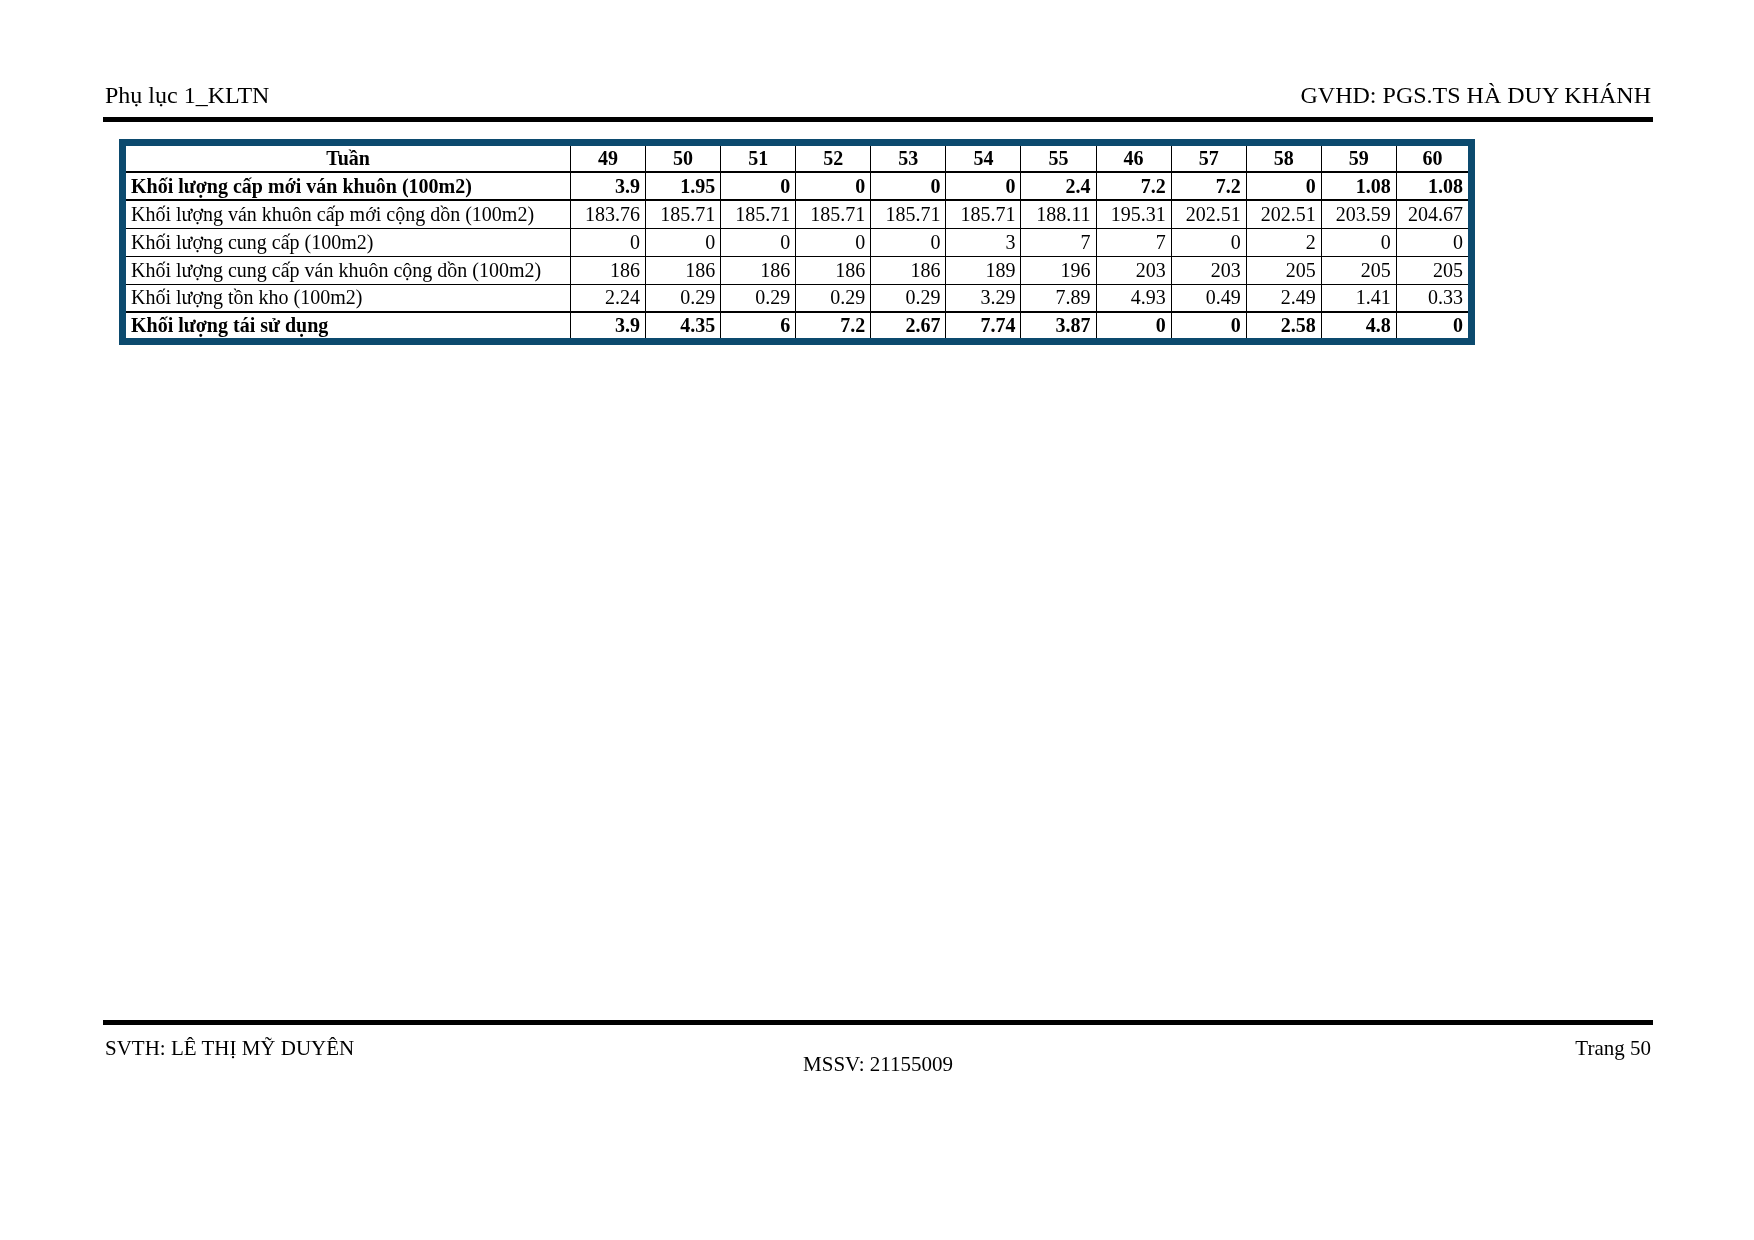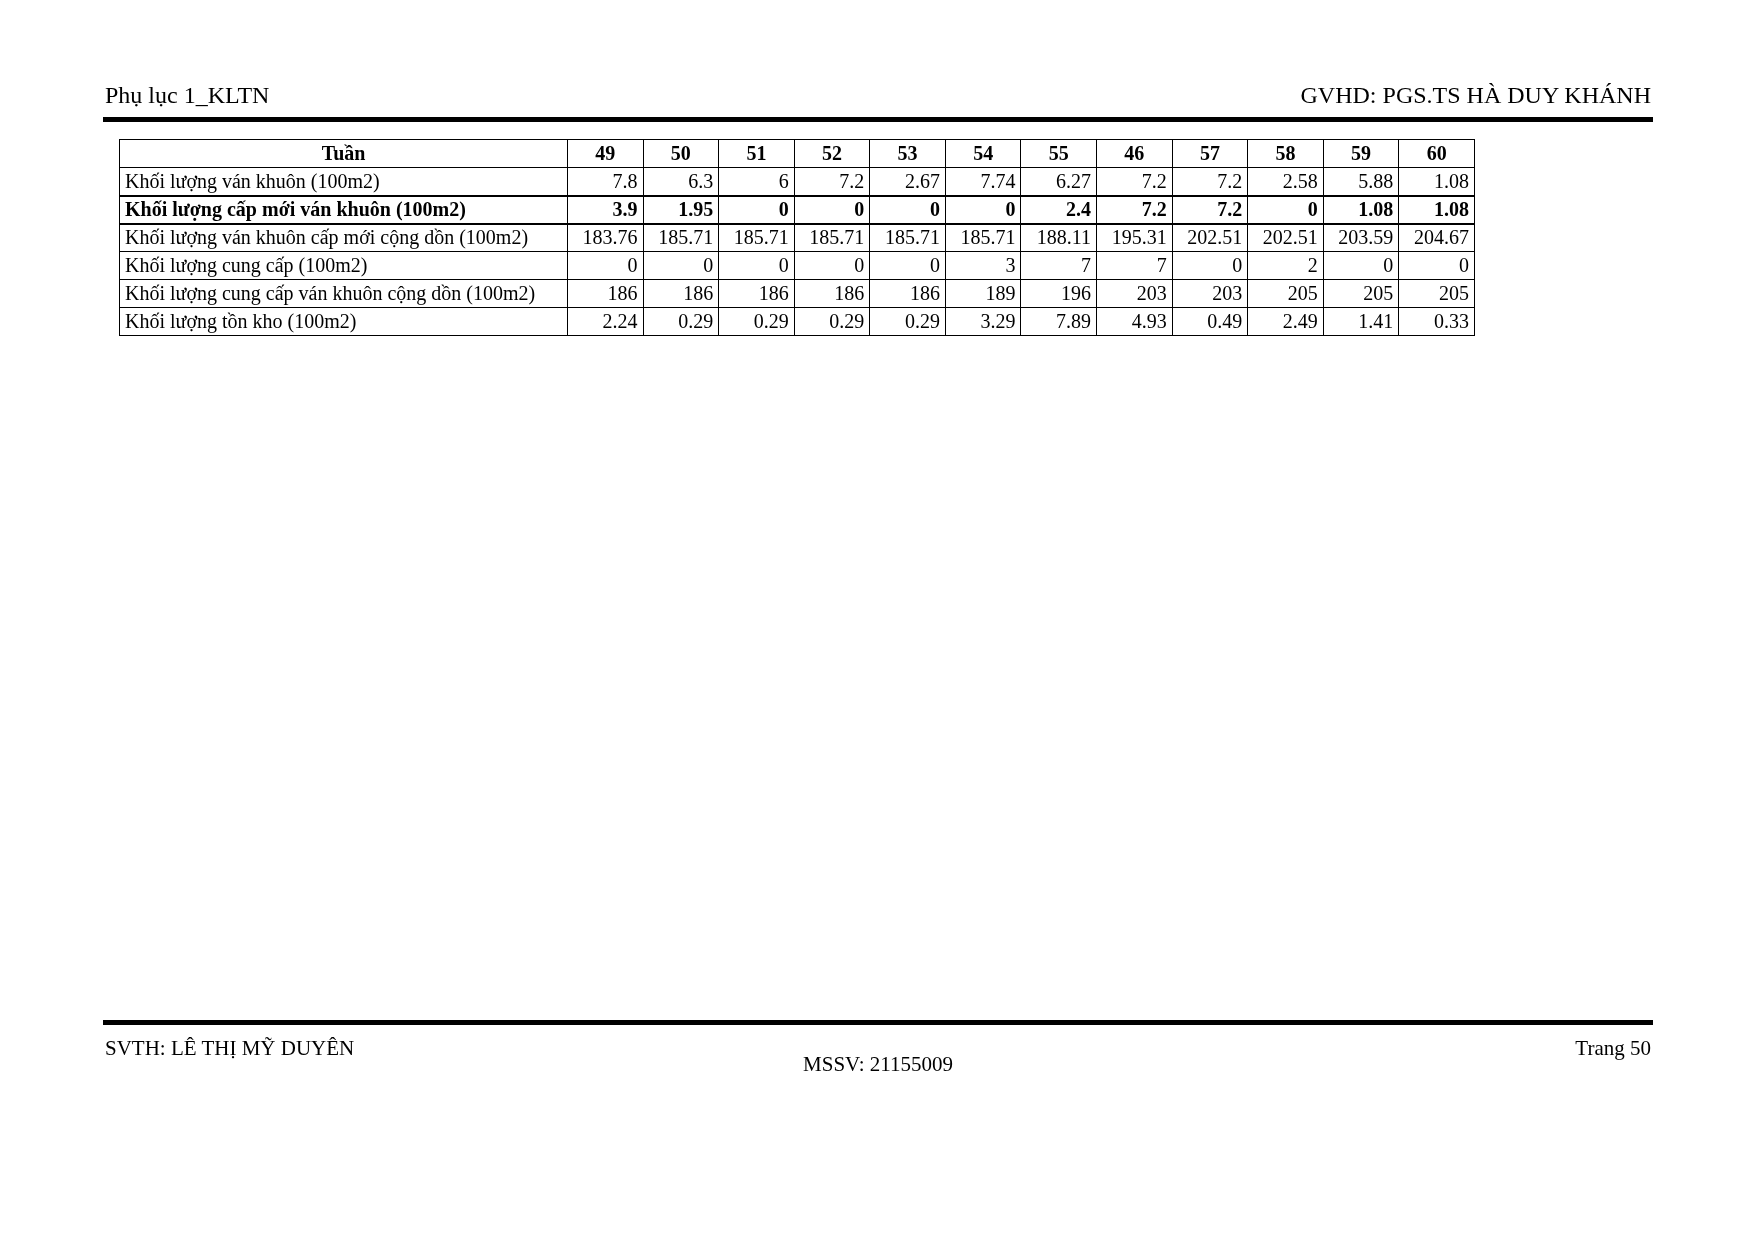--- a/index.html
+++ b/index.html
@@ -37,21 +37,21 @@
   .rule-footer { top: 1020px; }
 
   table.data-table {
     position: absolute;
     top: 139px;
     left: 119px;
     width: 1356px;
     border-collapse: collapse;
     table-layout: fixed;
     font-size: 20px;
-    border: 1px solid #0c4a6e;
+    border: 7px solid #0c4a6e;
   }
   .data-table th, .data-table td {
     border: 1px solid #000;
     padding: 1px 5px;
     height: 28px;
     overflow: hidden;
     white-space: nowrap;
   }
   .data-table th {
     font-weight: bold;
@@ -100,35 +100,20 @@
         <th>54</th>
         <th>55</th>
         <th>46</th>
         <th>57</th>
         <th>58</th>
         <th>59</th>
         <th>60</th>
       </tr>
   </thead>
   <tbody>
-      <tr>
-        <td class="label-cell">Khối lượng ván khuôn (100m2)</td>
-        <td class="num-cell">7.8</td>
-        <td class="num-cell">6.3</td>
-        <td class="num-cell">6</td>
-        <td class="num-cell">7.2</td>
-        <td class="num-cell">2.67</td>
-        <td class="num-cell">7.74</td>
-        <td class="num-cell">6.27</td>
-        <td class="num-cell">7.2</td>
-        <td class="num-cell">7.2</td>
-        <td class="num-cell">2.58</td>
-        <td class="num-cell">5.88</td>
-        <td class="num-cell">1.08</td>
-      </tr>
       <tr class="bold-row">
         <td class="label-cell">Khối lượng cấp mới ván khuôn (100m2)</td>
         <td class="num-cell">3.9</td>
         <td class="num-cell">1.95</td>
         <td class="num-cell">0</td>
         <td class="num-cell">0</td>
         <td class="num-cell">0</td>
         <td class="num-cell">0</td>
         <td class="num-cell">2.4</td>
         <td class="num-cell">7.2</td>
@@ -190,20 +175,35 @@
         <td class="num-cell">0.29</td>
         <td class="num-cell">0.29</td>
         <td class="num-cell">3.29</td>
         <td class="num-cell">7.89</td>
         <td class="num-cell">4.93</td>
         <td class="num-cell">0.49</td>
         <td class="num-cell">2.49</td>
         <td class="num-cell">1.41</td>
         <td class="num-cell">0.33</td>
       </tr>
+      <tr class="bold-row">
+        <td class="label-cell">Khối lượng tái sử dụng</td>
+        <td class="num-cell">3.9</td>
+        <td class="num-cell">4.35</td>
+        <td class="num-cell">6</td>
+        <td class="num-cell">7.2</td>
+        <td class="num-cell">2.67</td>
+        <td class="num-cell">7.74</td>
+        <td class="num-cell">3.87</td>
+        <td class="num-cell">0</td>
+        <td class="num-cell">0</td>
+        <td class="num-cell">2.58</td>
+        <td class="num-cell">4.8</td>
+        <td class="num-cell">0</td>
+      </tr>
     </tbody>
 </table>
 
 <div class="double-rule rule-footer"></div>
 
 <div class="page-footer">
   <span class="footer-left">SVTH: LÊ THỊ MỸ DUYÊN</span>
   <span class="footer-center">MSSV: 21155009</span>
   <span class="footer-right">Trang 50</span>
 </div>

